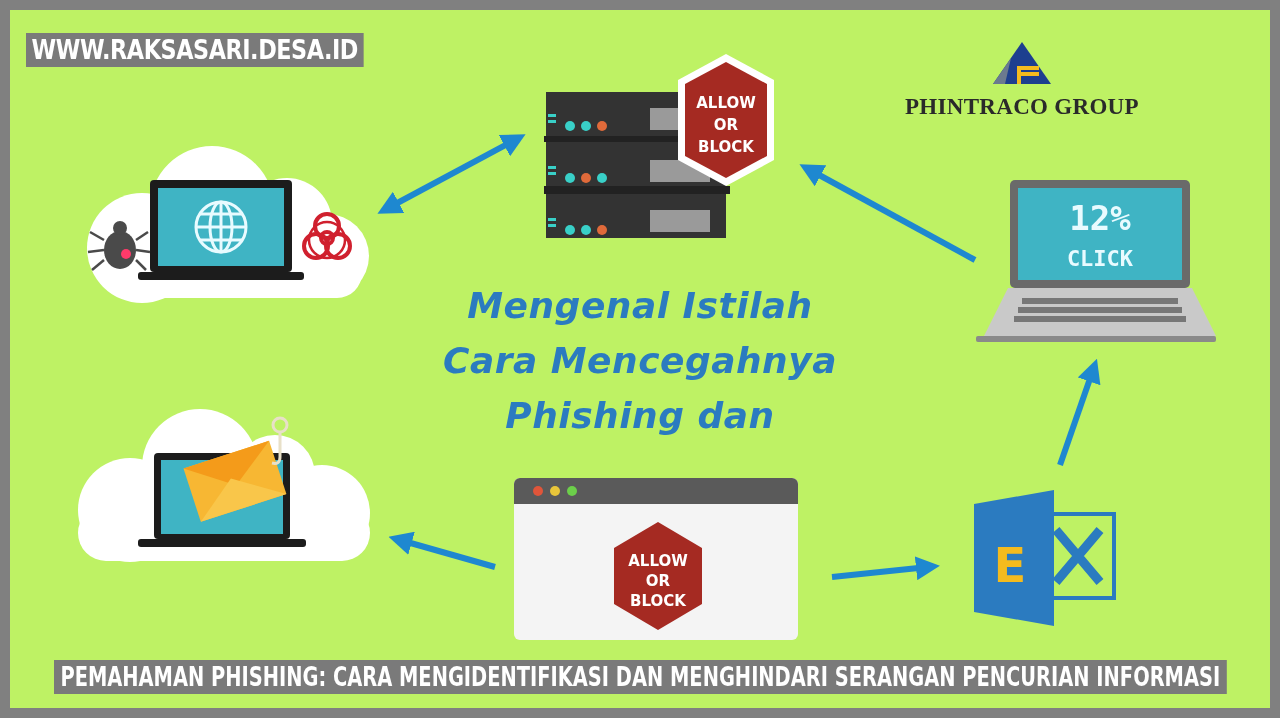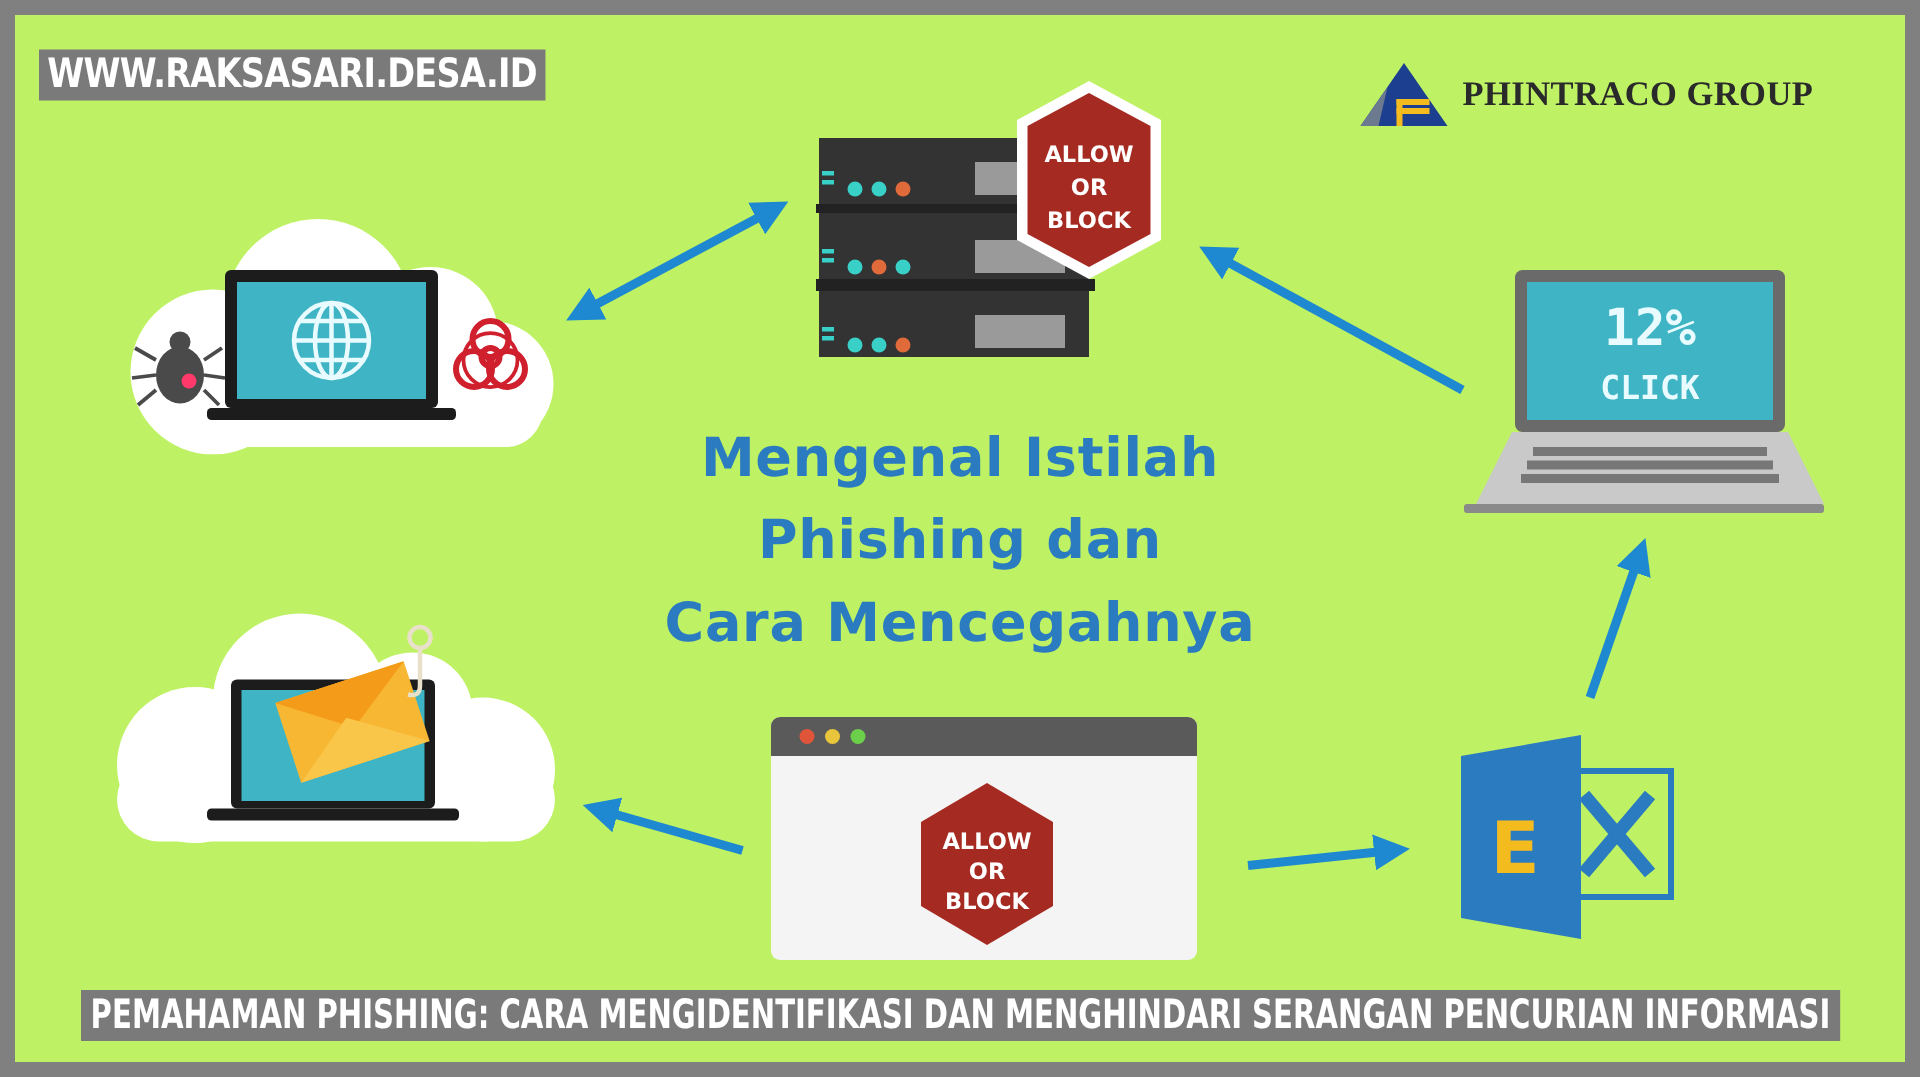--- a/index.html
+++ b/index.html
@@ -1,24 +1,24 @@
 <!DOCTYPE html>
 <html><head>
 <meta charset="utf-8">
 <style>
   html,body{margin:0;padding:0;}
   body{width:1280px;height:718px;background:#808080;position:relative;overflow:hidden;font-family:"Liberation Sans",sans-serif;}
   .canvas{position:absolute;left:10px;top:10px;width:1260px;height:698px;background:#bef264;overflow:hidden;}
   .abs{position:absolute;}
   .site-label{left:16px;top:23px;height:34px;padding:0 6px;background:#7a7a7a;color:#fff;font-family:"DejaVu Sans Condensed","DejaVu Sans",sans-serif;font-weight:bold;font-size:27px;line-height:34px;letter-spacing:-0.5px;transform:scaleX(0.92);transform-origin:left center;white-space:nowrap;}
   .bottom-label{left:44px;top:650px;height:34px;padding:0 8px;background:#7a7a7a;color:#fff;font-family:"DejaVu Sans Condensed","DejaVu Sans",sans-serif;font-weight:bold;font-size:27px;line-height:34px;white-space:nowrap;transform:scaleX(0.80);transform-origin:left center;}
-  .logo{left:895px;top:30px;display:flex;align-items:center;gap:8px;}
+  .logo{left:895px;top:30px;display:flex;align-items:center;gap:8px;flex-direction:column;}
   .logo-text{font-family:"Liberation Serif",serif;font-weight:bold;font-size:23px;color:#2a2a2a;letter-spacing:0.3px;}
   .headline{left:370px;top:268px;width:520px;text-align:center;color:#2B7BC0;font-family:"DejaVu Sans",sans-serif;font-weight:bold;font-size:36px;line-height:55px;letter-spacing:0.5px;}
-  .headline div{white-space:nowrap;}
+  .headline div{white-space:nowrap;font-style:italic;}
   .hex-text{fill:#fff;font-family:"DejaVu Sans",sans-serif;font-weight:bold;font-size:15px;text-anchor:middle;}
   .screen-text{fill:#e8fbff;font-family:"DejaVu Sans Mono",monospace;font-weight:bold;text-anchor:middle;}
 </style>
 </head>
 <body>
 
 <div class="canvas">
 
   <div class="abs site-label">WWW.RAKSASARI.DESA.ID</div>
 
@@ -123,22 +123,22 @@
         <rect x="48" y="129" width="164" height="6"></rect>
         <rect x="44" y="138" width="172" height="6"></rect>
       </g>
     </g>
     <text x="130" y="52" class="screen-text" font-size="34">12%</text>
     <text x="130" y="88" class="screen-text" font-size="22">CLICK</text>
   </svg>
 
   <div class="abs headline">
     <div>Mengenal Istilah</div>
+    <div>Cara Mencegahnya</div>
     <div>Phishing dan</div>
-    <div>Cara Mencegahnya</div>
   </div>
 
   <svg class="abs" style="left:50px;top:395px;" width="320" height="160" viewBox="0 0 320 160">
     <g fill="#ffffff">
       <circle cx="70" cy="105" r="52"></circle>
       <circle cx="140" cy="62" r="58"></circle>
       <circle cx="215" cy="70" r="40"></circle>
       <circle cx="262" cy="108" r="48"></circle>
       <rect x="18" y="100" width="292" height="56" rx="28"></rect>
     </g>

